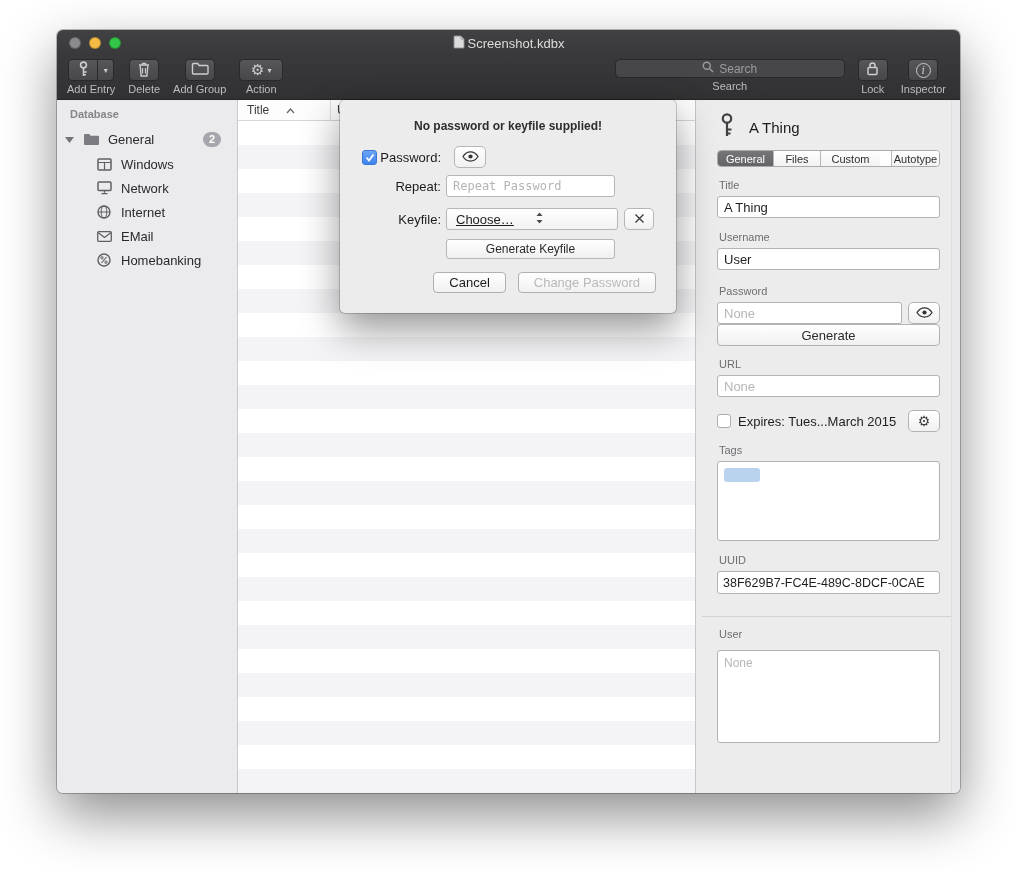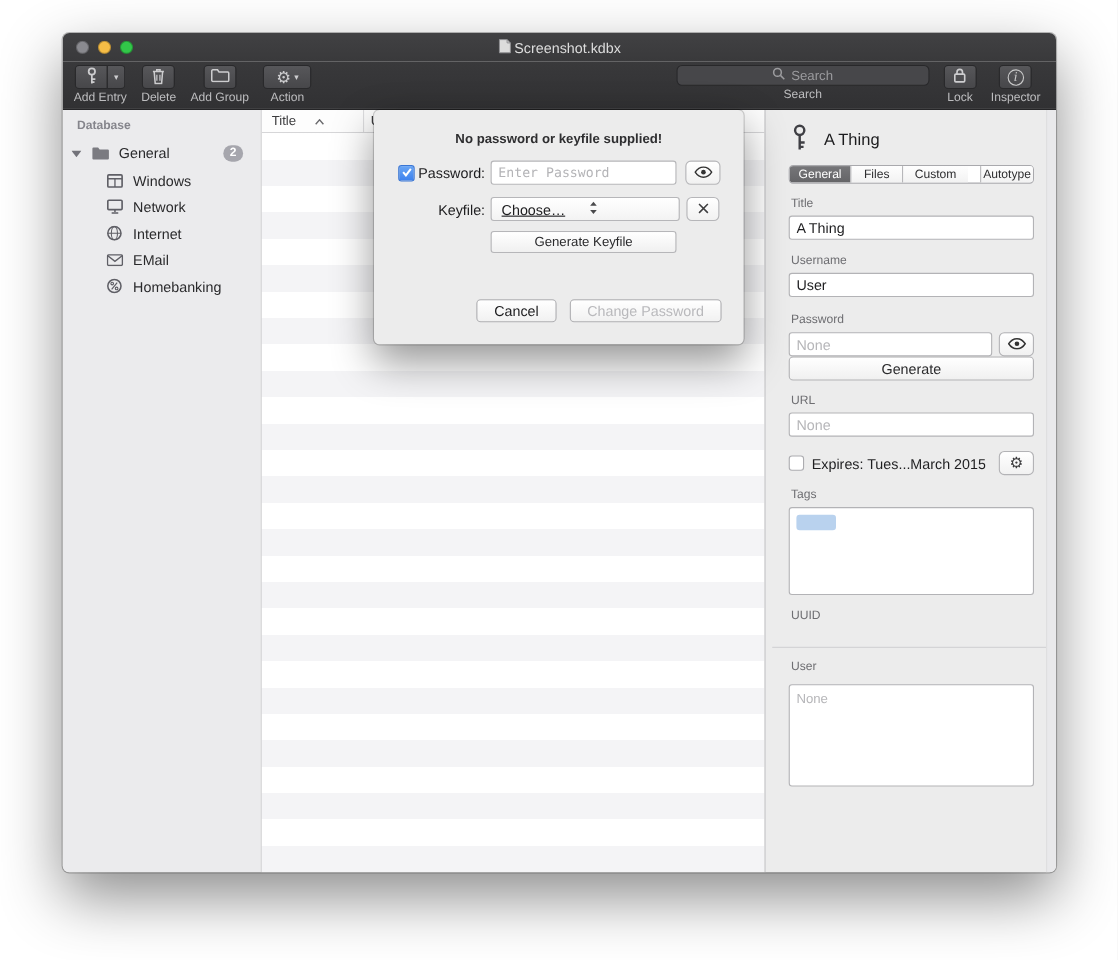--- a/index.html
+++ b/index.html
@@ -361,49 +361,54 @@
             <span class="gear-glyph" style="color:#3c3c3e;font-size:14px;">⚙</span>
           </button>
         </div>
 
         <div class="fld-label">Tags</div>
         <div class="tags-box">
           <div class="tag-chip"></div>
         </div>
 
         <div class="fld-label tight">UUID</div>
+        <input class="insp-input uuid-input" readonly="" value="38F629B7-FC4E-489C-8DCF-0CAE" style="">
 
         <hr class="insp-divider">
 
         <div class="fld-label" style="margin-top:11px;">User</div>
         <textarea class="notes-box" placeholder="None" style=""></textarea>
       </div>
       <div class="insp-scrollbar"></div>
     </div>
   </div>
 
   <div class="dialog">
     <div class="dialog-message">No password or keyfile supplied!</div>
 
     <div class="drow first">
       <span class="dcheck">
         <span><svg width="10" height="9" viewBox="0 0 10 9">
               <path d="M1.5 4.5l2.5 3 4.5-6" stroke="#fff" stroke-width="1.8" fill="none"></path>
             </svg></span>
       </span>
       <span class="dlabel">Password:</span>
-      <input class="dinput" placeholder="Enter Password" style="">
       <button class="dsq">
         <span><svg width="17" height="11" viewBox="0 0 17 11">
               <path d="M1 5.5C3.5 1.6 6 .9 8.5.9s5 .7 7.5 4.6C13.5 9.4 11 10.1 8.5 10.1S3.5 9.4 1 5.5z" fill="none" stroke="#333" stroke-width="1.3"></path>
               <circle cx="8.5" cy="5.5" r="2.1" fill="#333"></circle>
             </svg></span>
       </button>
     </div>
 
+    <div class="drow">
+      <span class="dcheck-spacer"></span>
+      <span class="dlabel">Repeat:</span>
+      <input class="dinput" placeholder="Repeat Password" style="">
+    </div>
 
     <div class="drow keyfile">
       <span class="dcheck-spacer"></span>
       <span class="dlabel">Keyfile:</span>
       <div class="dpopup">
         <span>Choose…</span>
         <span><svg width="9" height="14" viewBox="0 0 9 14">
               <path d="M1.5 5L4.5 1.5 7.5 5z" fill="#4a4a4c"></path>
               <path d="M1.5 9l3 3.5L7.5 9z" fill="#4a4a4c"></path>
             </svg></span>

